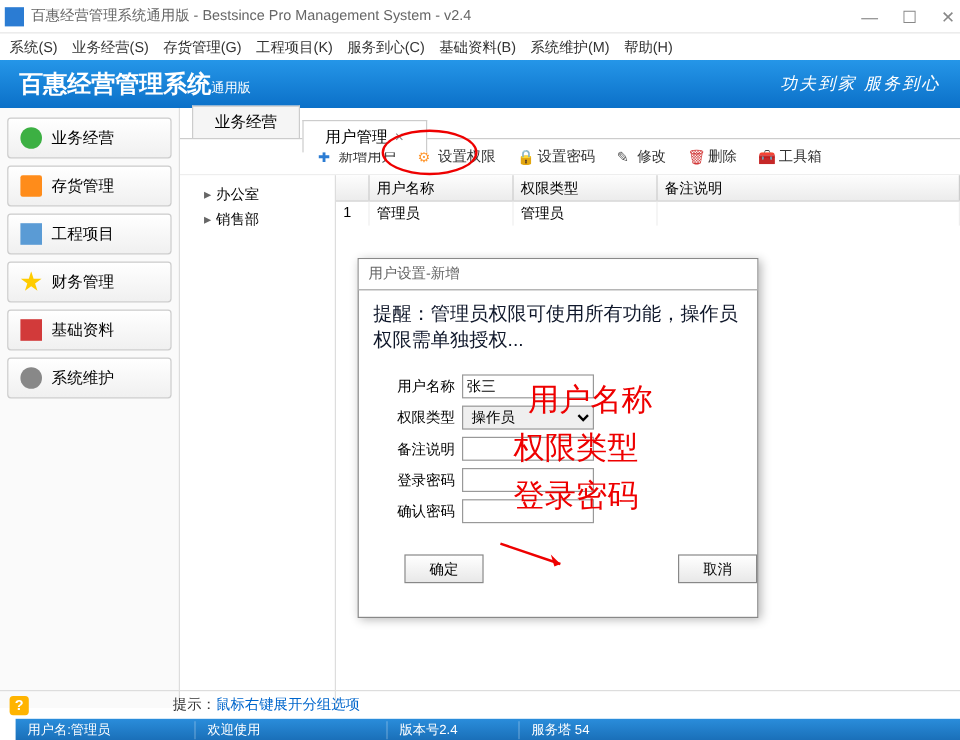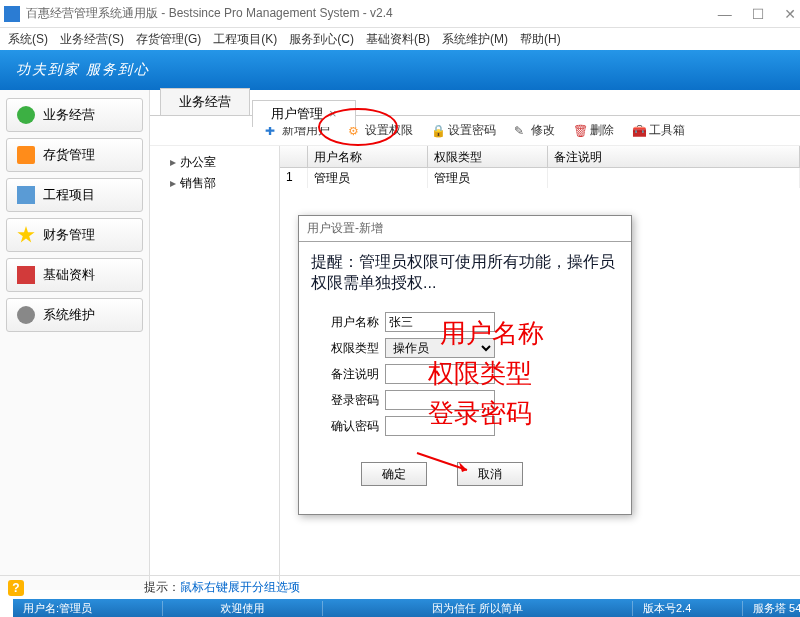--- a/index.html
+++ b/index.html
@@ -49,36 +49,36 @@
 
 .circle { position: absolute; left: 318px; top: 108px; width: 80px; height: 38px; border: 2px solid #e00; border-radius: 50%; pointer-events: none; }
 
 .dialog { position: absolute; left: 298px; top: 215px; width: 334px; height: 300px; background: #fff; border: 1px solid #888; box-shadow: 2px 2px 8px rgba(0,0,0,0.3); }
 .dialog-title { height: 26px; background: #fff; border-bottom: 1px solid #a3a3a3; padding: 4px 8px; color: #666; font-size: 12px; }
 .dialog-tip { padding: 10px 12px; color: #0f172a; font-size: 16px; }
 .dialog-form { padding: 8px 20px; }
 .frow { display: flex; align-items: center; margin-bottom: 6px; }
 .frow label { width: 60px; text-align: right; margin-right: 6px; font-size: 12px; }
 .frow input, .frow select { width: 110px; height: 20px; border: 1px solid #999; font-size: 12px; padding: 0 3px; }
-.dialog-btns { display: flex; justify-content: flex-start; gap: 30px; padding: 12px 0 0 62px; }
+.dialog-btns { display: flex; justify-content: space-between; gap: 14px; padding: 12px 0 0 38px; }
 .dialog-btns button { width: 66px; height: 24px; border: 1px solid #888; background: linear-gradient(#fff,#e8e8e8); cursor: pointer; font-size: 12px; }
 
 .anno { position: absolute; color: #e00; font-size: 26px; font-weight: normal; pointer-events: none; }
 .anno.a1 { left: 440px; top: 316px; }
 .anno.a2 { left: 428px; top: 356px; }
 .anno.a3 { left: 428px; top: 396px; }
 .arrow { position: absolute; left: 412px; top: 448px; pointer-events: none; }
 
 .hint-bar { position: absolute; left: 0; bottom: 18px; width: 100%; height: 24px; border-top: 1px solid #ddd; display: flex; align-items: center; padding: 0 8px; font-size: 12px; }
 .hint-bar .qicon { width: 16px; height: 16px; background: #ffb400; border-radius: 3px; margin-right: 120px; display: inline-flex; align-items: center; justify-content: center; color: #fff; font-weight: bold; }
 .hint-bar .hint-text { color: #0066cc; }
 
 .status { position: absolute; left: 13px; bottom: 0; width: 100%; height: 18px; background: linear-gradient(#2a8ddb,#1a6fb8); color: #fff; display: flex; align-items: center; font-size: 11px; }
 .status > div { padding: 0 10px; border-right: 1px solid rgba(255,255,255,0.3); }
-.status .s1 { width: 150px; } .status .s2 { width: 160px; text-align: center; } .status .s3 { flex: 1; text-align: center; } .status .s4 { width: 110px; } .status .s5 { width: 70px; border: none; }
+.status .s1 { width: 150px; } .status .s2 { width: 160px; } .status .s3 { flex: 1; text-align: center; } .status .s4 { width: 110px; } .status .s5 { width: 70px; border: none; }
 </style>
 </head>
 <body>
 
 <div class="titlebar">
   <span class="app-icon"></span>
   <span class="title">百惠经营管理系统通用版 - Bestsince Pro Management System - v2.4</span>
   <div class="win-controls">
     <span>—</span>
     <span>☐</span>
@@ -91,20 +91,23 @@
   <span>业务经营(S)</span>
   <span>存货管理(G)</span>
   <span>工程项目(K)</span>
   <span>服务到心(C)</span>
   <span>基础资料(B)</span>
   <span>系统维护(M)</span>
   <span>帮助(H)</span>
 </div>
 
 <div class="banner">
+  <div class="logo">
+    <span>百惠经营管理系统</span><small>通用版</small>
+  </div>
   <div class="slogan">功夫到家 服务到心</div>
 </div>
 
 <div class="main">
   <div class="sidebar">
     <div class="side-btn">
         <span class="ico" style="background:#3cb043;border-radius:50%"></span>
         <span>业务经营</span>
       </div>
     <div class="side-btn">
@@ -228,16 +231,15 @@
 
 <div class="hint-bar">
   <span class="qicon">?</span>
   <span style="color:#333">提示：</span>
   <span class="hint-text">鼠标右键展开分组选项</span>
 </div>
 
 <div class="status">
   <div class="s1">用户名:管理员</div>
   <div class="s2">欢迎使用</div>
-  <div class="s3">因为信任 所以简单</div>
   <div class="s4">版本号2.4</div>
   <div class="s5">服务塔 54</div>
 </div>
 
 </body></html>

